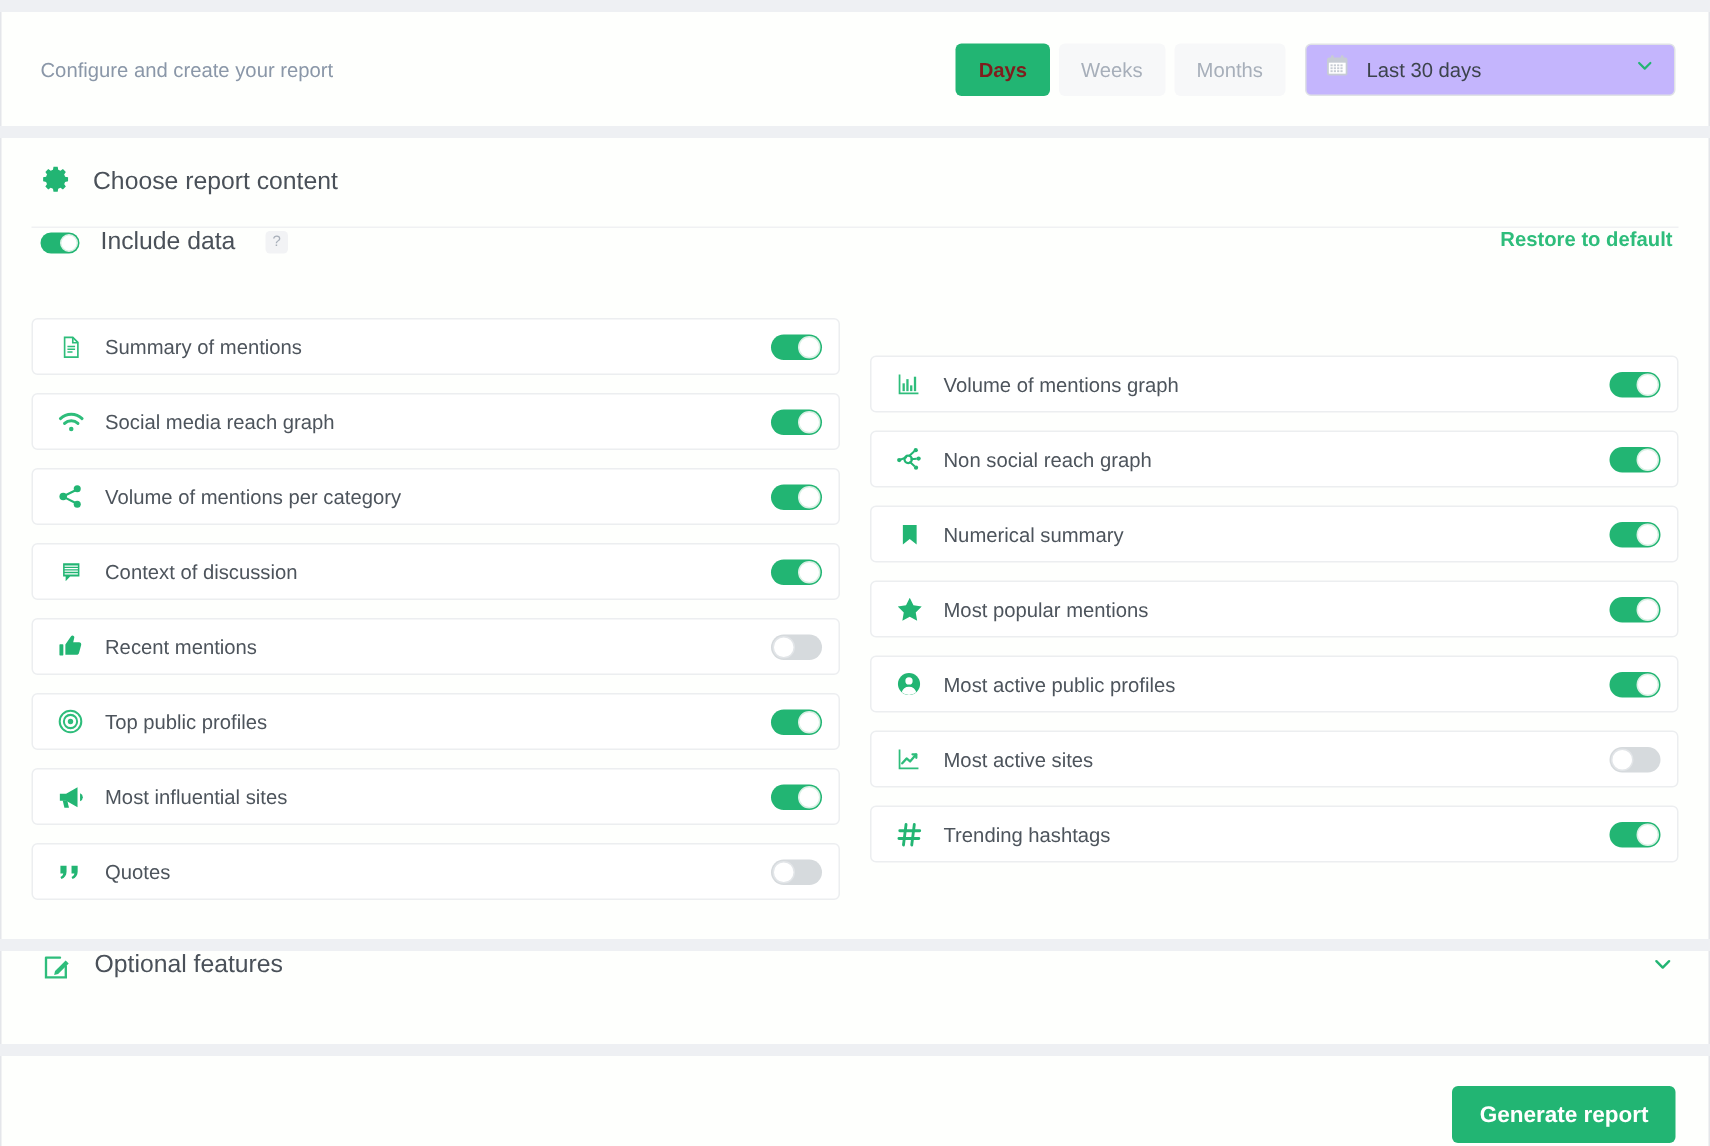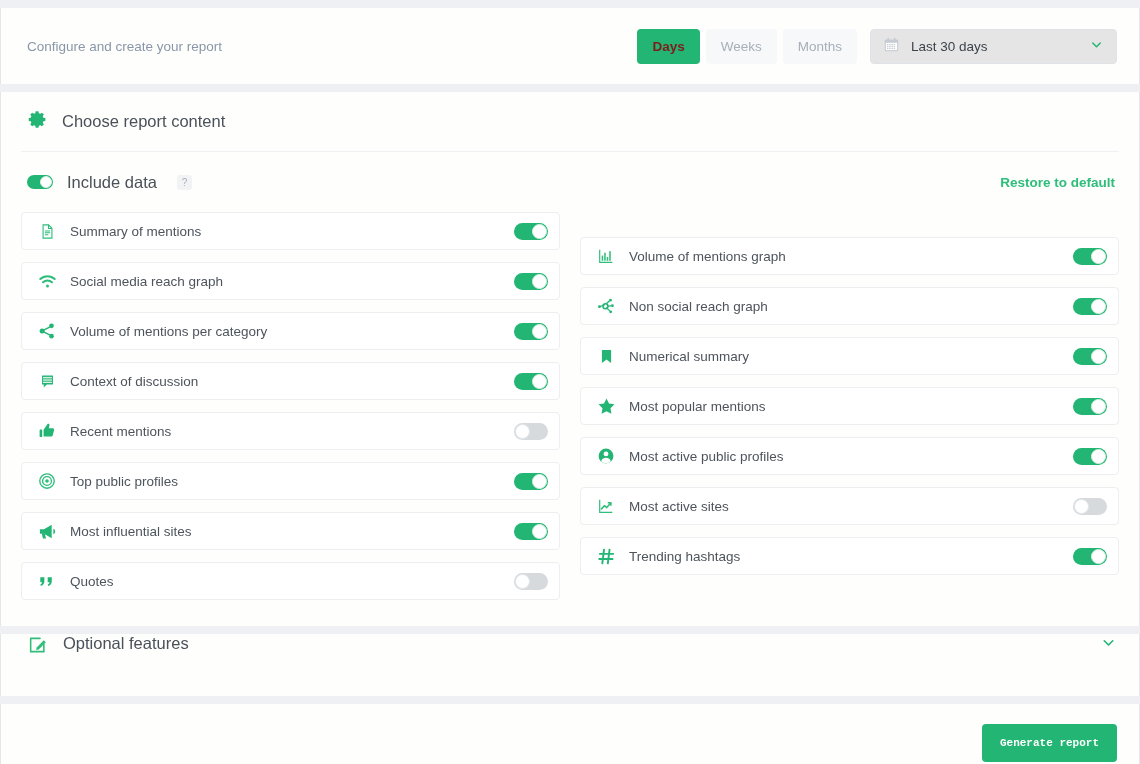--- a/index.html
+++ b/index.html
@@ -40,37 +40,37 @@
     border-radius: 4px; border: none;
     display: flex; align-items: center; justify-content: center;
     font-size: 13.5px; font-family: "Liberation Sans", sans-serif;
     background: #f7f8f9; color: #a7afba; cursor: pointer;
   }
   .seg.active { background: #22b573; color: #7f1d1d; font-weight: bold; }
 
   .datepicker {
     margin-left: 7px;
     height: 35px; width: 247px;
-    border: 1px solid #dfe2e6; border-radius: 4px; background: #e5e5e5;
+    border: 1px solid #dfe2e6; border-radius: 4px; background: #c4b5fd;
     display: flex; align-items: center; padding: 0 12px; gap: 11px;
     cursor: pointer;
   }
   .dp-label { font-size: 13.5px; color: #3c434c; flex: 1; }
 
   
   .content-card { margin-top: 8px; padding: 0 20px 26px 20px; }
   .section-head {
     height: 60px; display: flex; align-items: center; gap: 14px;
     padding-left: 6px;
     border-bottom: 1px solid #f0f1f3;
   }
   .section-title { font-size: 16.5px; color: #4a5159; }
 
   .include-row {
-    height: 60px; display: flex; align-items: center; padding-left: 6px;
+    height: 60px; display: flex; align-items: flex-start; padding-left: 6px;
   }
   .include-left { display: flex; align-items: center; gap: 14px; }
   .include-label { font-size: 16.5px; color: #4a5159; }
   .help-badge {
     width: 15px; height: 15px; border-radius: 3px; background: #f2f3f5;
     color: #a9b0ba; font-size: 10px; line-height: 15px; text-align: center;
     margin-left: 6px; cursor: pointer;
   }
   .restore-link {
     margin-left: auto; margin-right: 4px;
@@ -117,21 +117,21 @@
 
   
   .footer-card {
     margin-top: 8px; height: 78px;
     display: flex; align-items: center; justify-content: flex-end;
     padding: 0 22px;
   }
   .generate-btn {
     background: #22b573; color: #fff; border: none; border-radius: 4px;
     height: 38px; padding: 0 18px;
-    font-size: 11px; font-weight: bold; font-family: Liberation Mono, monospace;
+    font-size: 15px; font-weight: bold; font-family: Liberation Sans, sans-serif;
     cursor: pointer;
   }
 </style>
 </head>
 <body>
 
 <div class="page">
 
   <div class="card header">
     <div class="header-titles">

